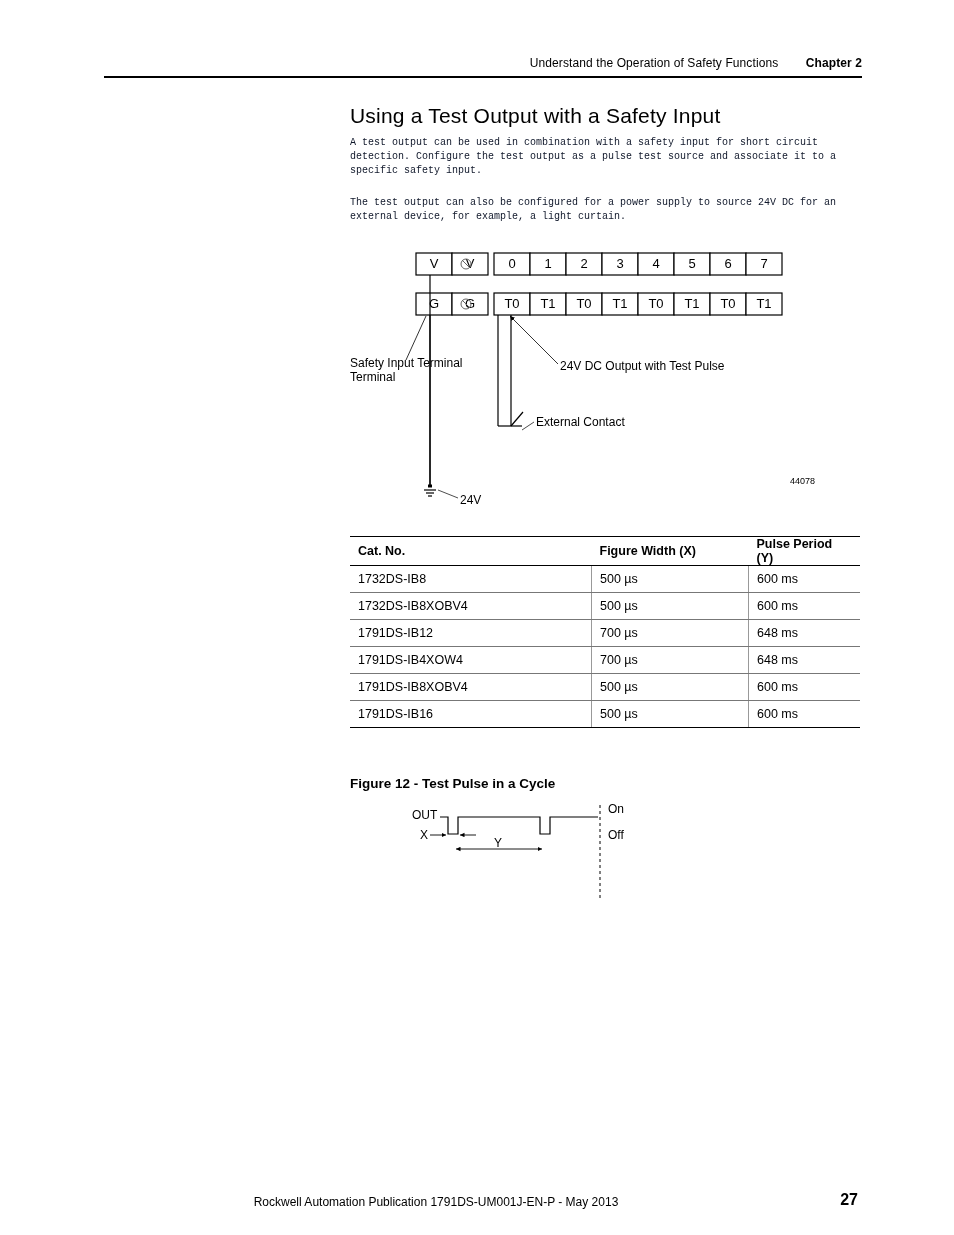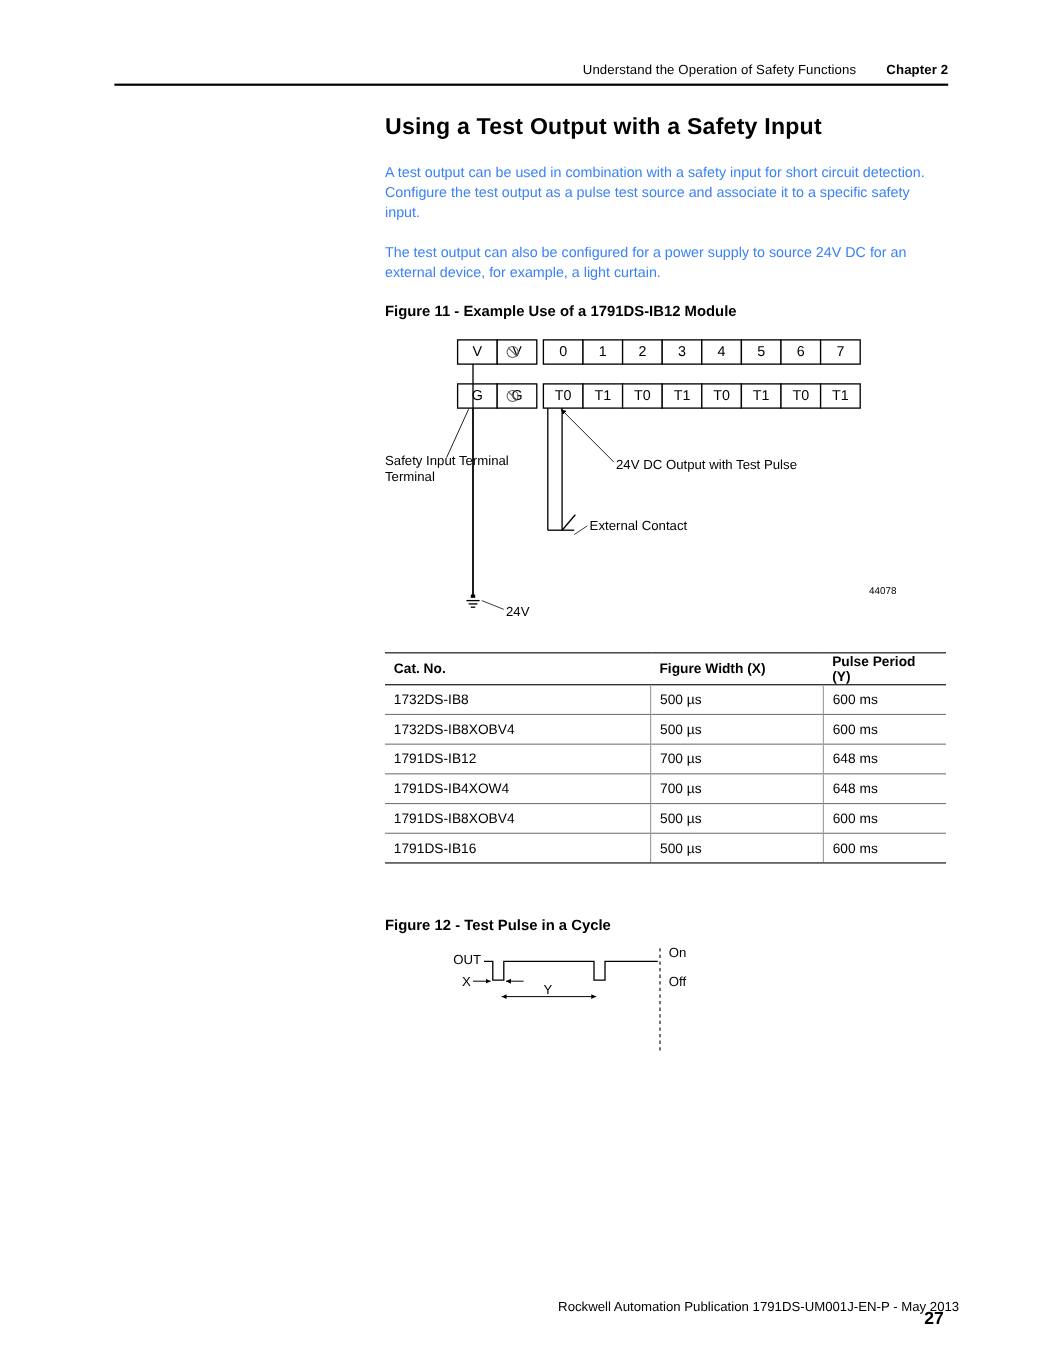--- a/index.html
+++ b/index.html
@@ -36,32 +36,32 @@
     margin-bottom: 26px;
   }
 
   .content {
     margin-left: 246px;
     width: 510px;
   }
 
   h2.section-title {
     font-family: "Arial Narrow", Arial, sans-serif;
-    font-weight: 700;
+    font-weight: 400;
     font-size: 21px;
-    margin: 10px 0 20px 0;
+    margin: 10px 0 8px 0;
     letter-spacing: 0.2px;
   }
 
   p.body {
-    font-family: Liberation Sans, sans-serif;
-    font-size: 13px;
+    font-family: Liberation Mono, monospace;
+    font-size: 10px;
     line-height: 1.4;
     margin: 0 0 18px 0;
-    color: #3b82f6;
+    color: #0f172a;
   }
 
   .fig-caption {
     font-family: "Arial Narrow", Arial, sans-serif;
     font-weight: 700;
     font-size: 13.5px;
     margin: 8px 0 8px 0;
   }
 
   
@@ -86,26 +86,26 @@
   table.data tr:last-child td {
     border-bottom: 1.2px solid #000;
   }
   table.data th:nth-child(1), table.data td:nth-child(1) { width: 225px; }
   table.data th:nth-child(2), table.data td:nth-child(2) { width: 140px; border-left: 0.6px solid #999;}
   table.data th:nth-child(3), table.data td:nth-child(3) { border-left: 0.6px solid #999;}
   table.data th:nth-child(2), table.data th:nth-child(3) { border-left: none; }
 
   .footer {
     position: absolute;
-    bottom: 40px;
+    bottom: 26px;
     left: 0;
     width: 872px;
     font-family: "Arial Narrow", Arial, sans-serif;
     font-size: 12px;
-    text-align: right;
+    text-align: center;
   }
   .page-num {
     position: absolute;
     bottom: 26px;
     right: 96px;
     font-family: "Arial Narrow", Arial, sans-serif;
     font-weight: 700;
     font-size: 16px;
   }
 
@@ -129,21 +129,20 @@
   </div>
   <div class="top-rule"></div>
 
   <div class="content">
 
     <h2 class="section-title">Using a Test Output with a Safety Input</h2>
 
     <p class="body">A test output can be used in combination with a safety input for short circuit detection. Configure the test output as a pulse test source and associate it to a specific safety input.</p>
     <p class="body">The test output can also be configured for a power supply to source 24V DC for an external device, for example, a light curtain.</p>
 
-    <div class="fig-caption">Figure 11 - Example Use of a 1791DS-IB12 Module</div>
 
     <div class="figure">
       <svg width="510" height="272" viewBox="0 0 510 272">
         <defs>
           <marker id="arrow" markerWidth="8" markerHeight="8" refX="6" refY="3" orient="auto">
             <path d="M0,0 L6,3 L0,6 Z" fill="#000"></path>
           </marker>
         </defs>
 
         <g id="row1">

